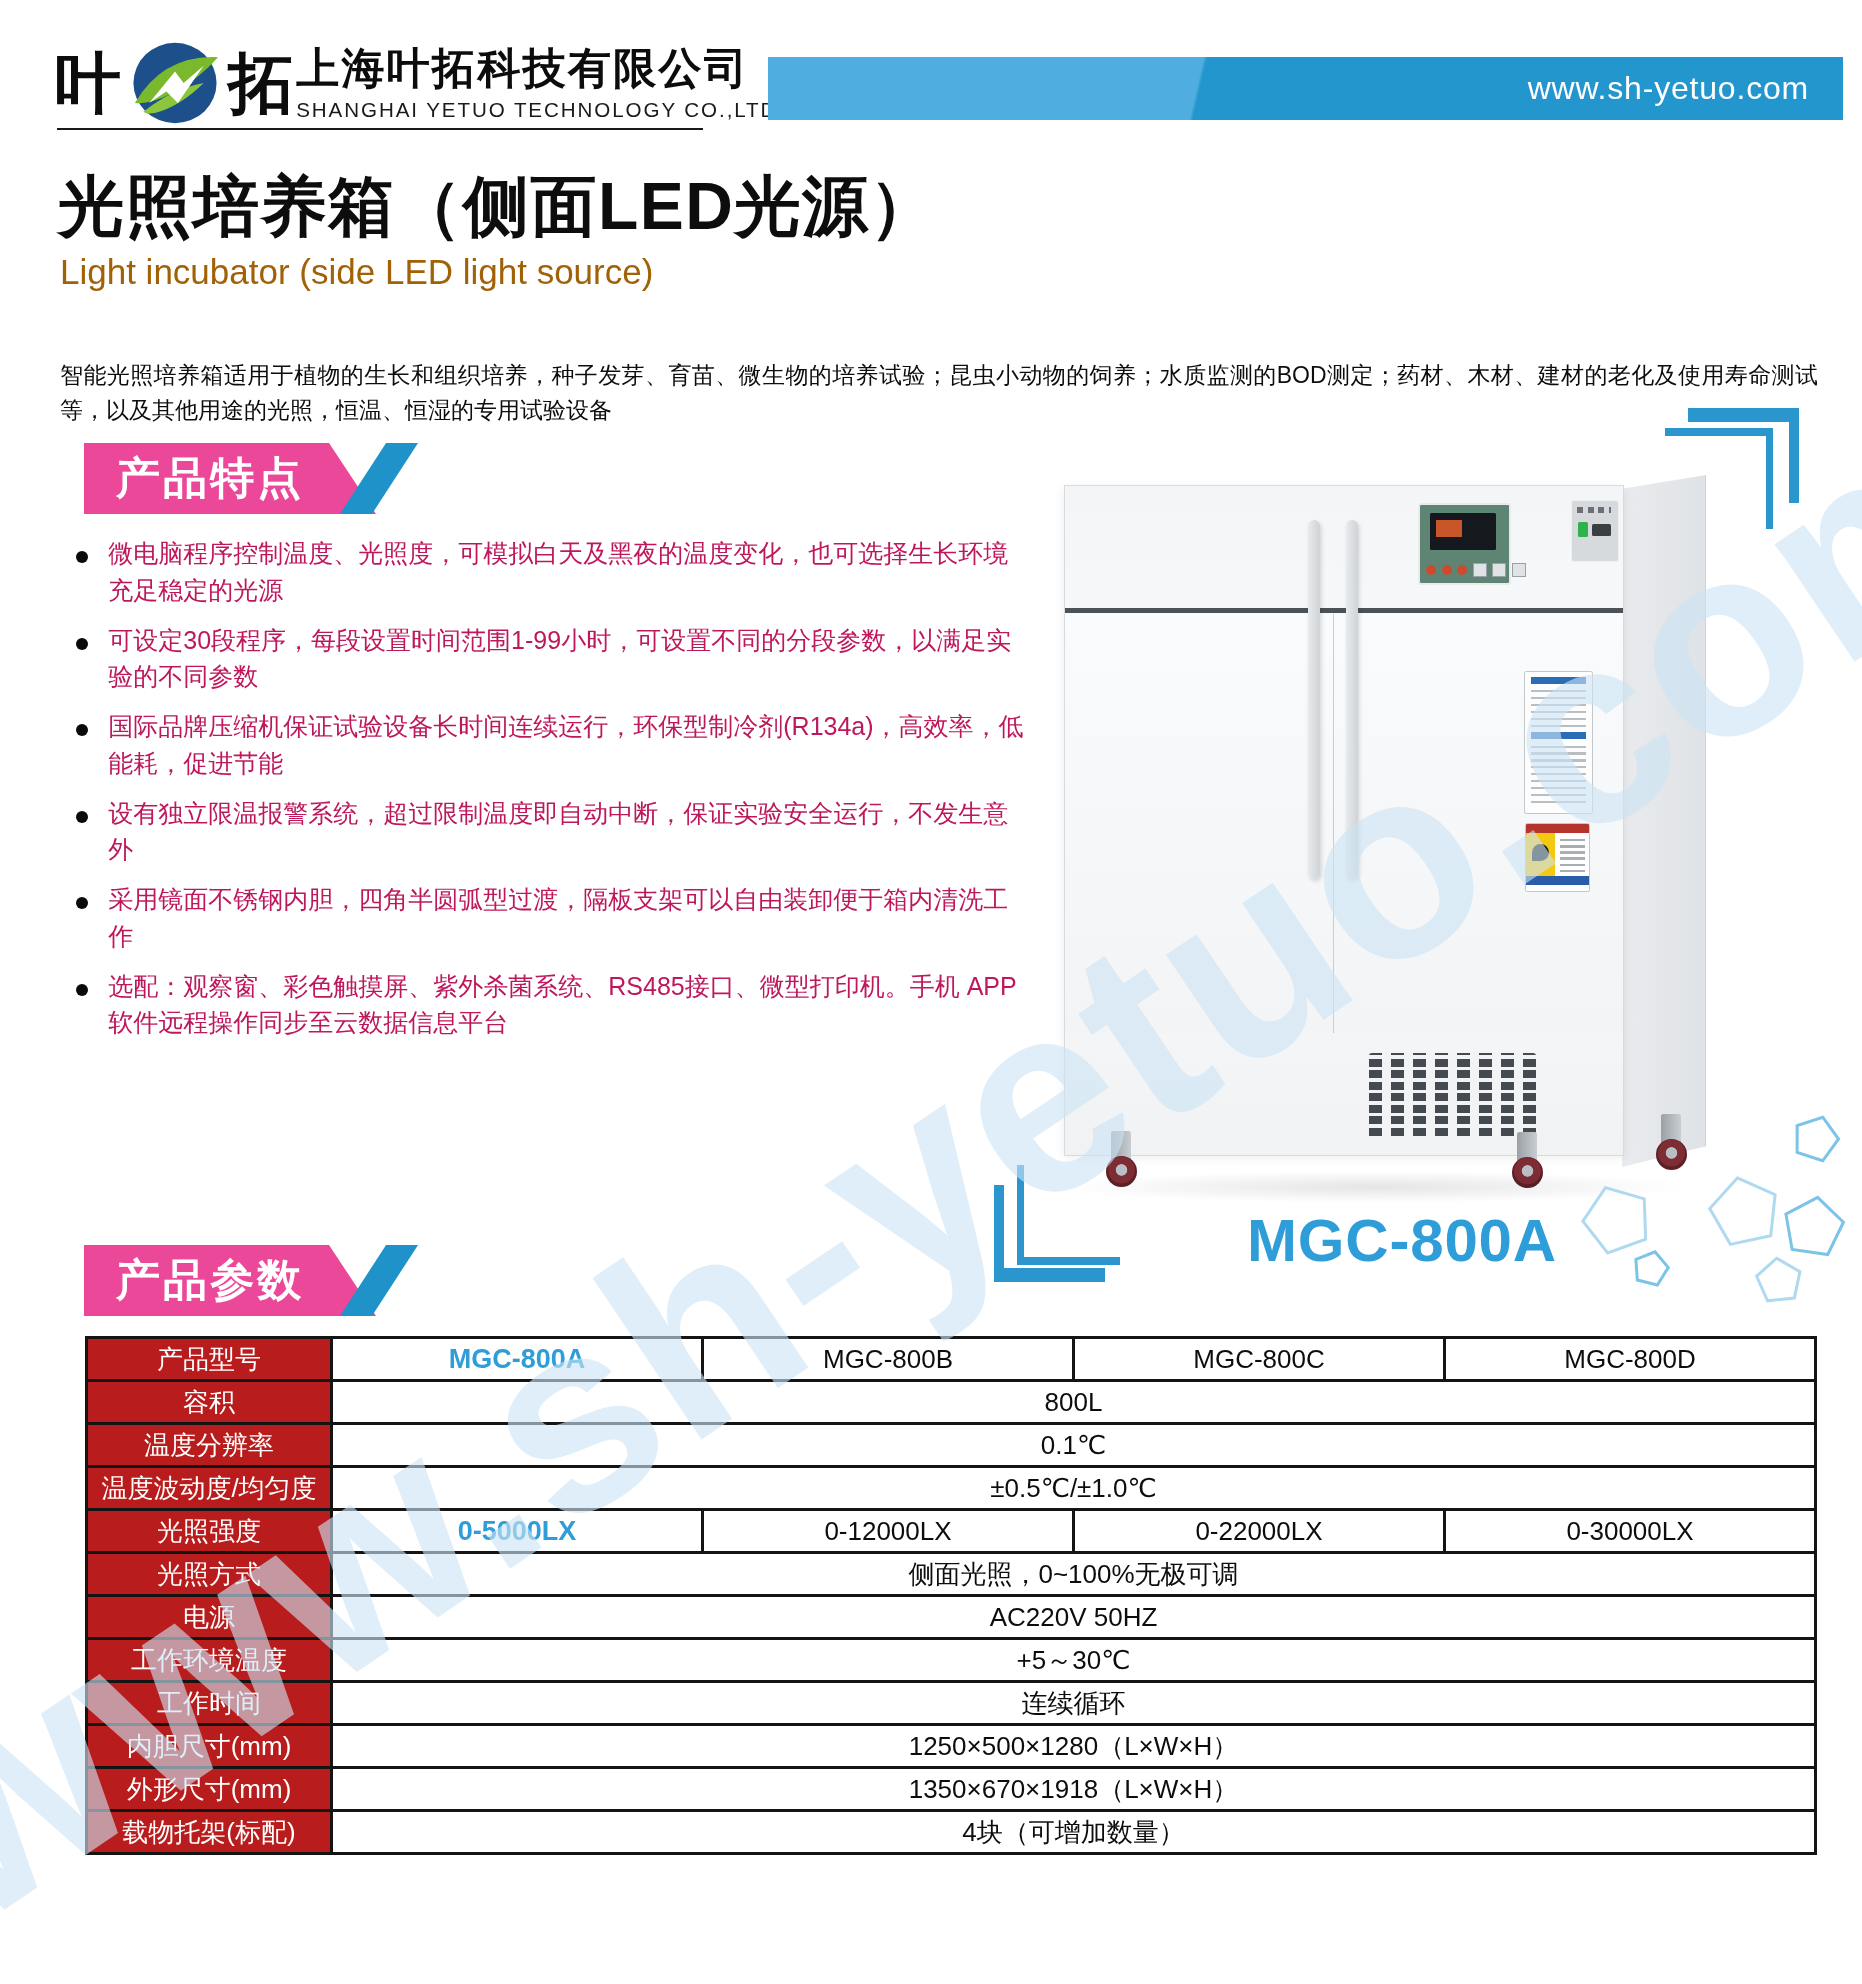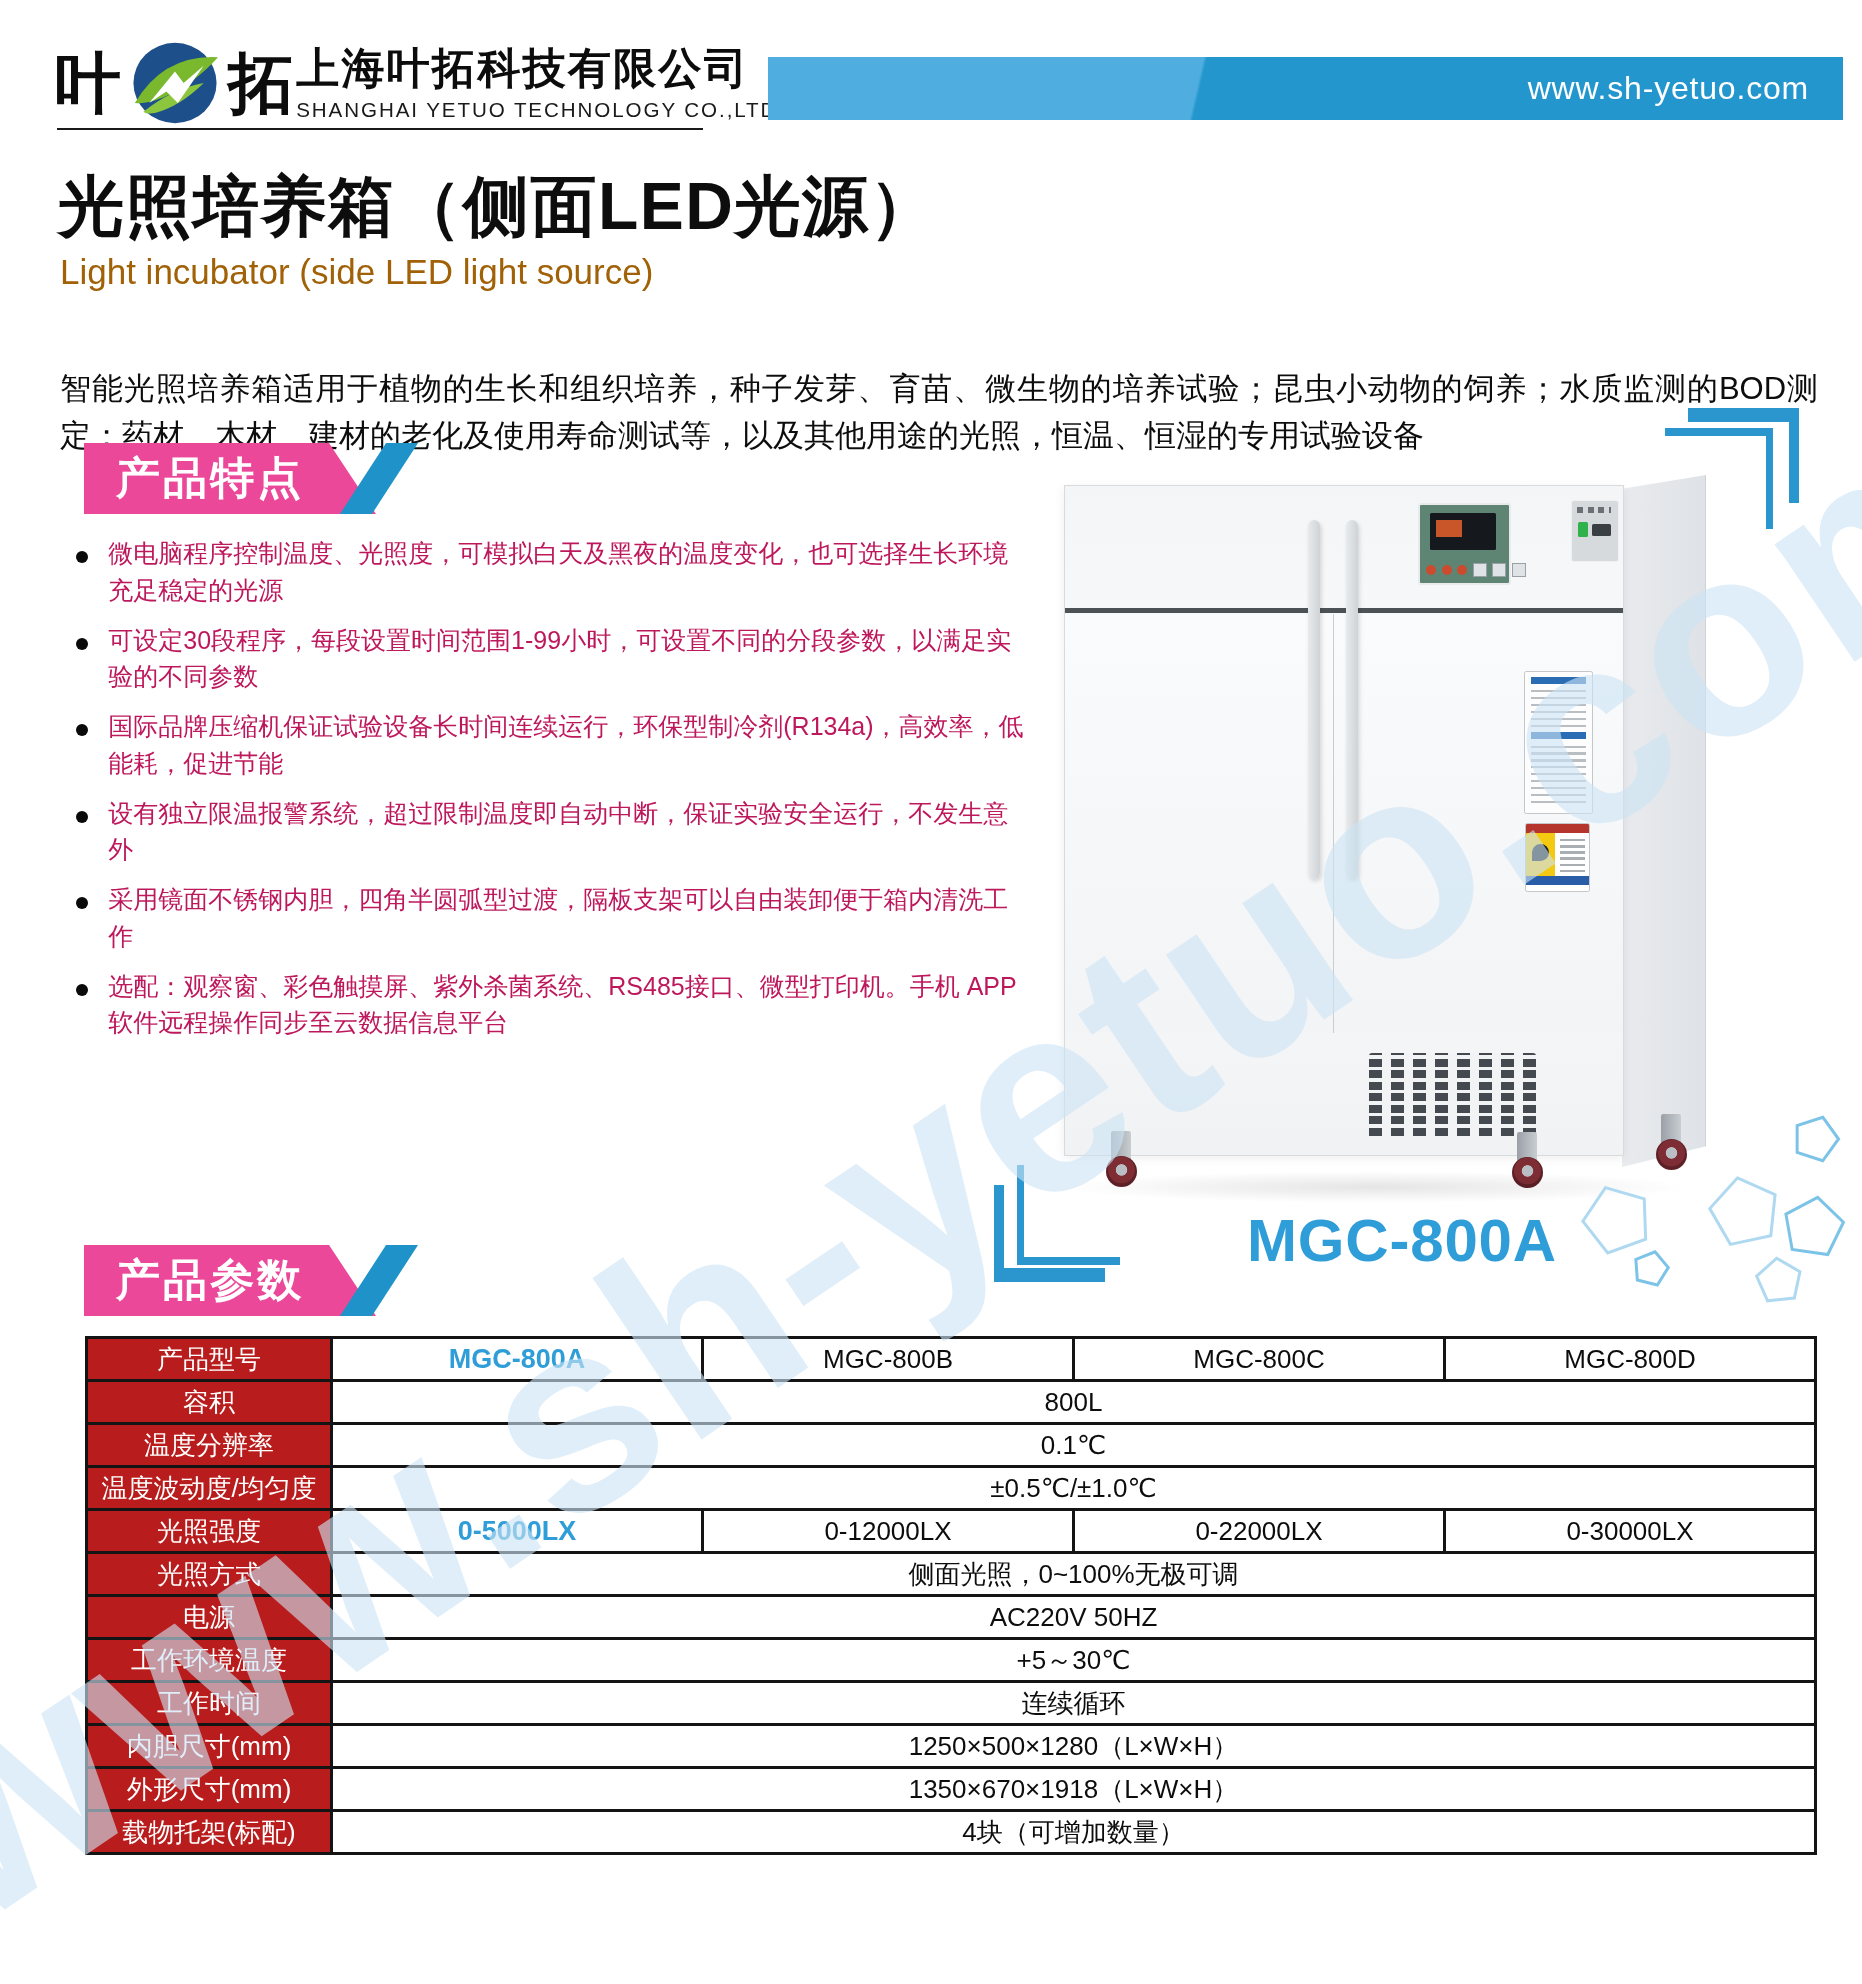--- a/index.html
+++ b/index.html
@@ -17,21 +17,21 @@
 
   .url-banner{position:absolute;left:768px;top:57px;width:1075px;height:63px;
      background:linear-gradient(103deg,#4FAEDF 0%,#4FAEDF 40%,#2496CE 40.3%,#2496CE 100%);
      display:flex;align-items:center;justify-content:flex-end;}
   .url-banner span{color:#fff;font-size:32px;padding-right:34px;letter-spacing:0.8px;}
 
   
   .title-cn{position:absolute;left:58px;top:162px;font-size:66px;font-weight:bold;color:#0d0d0d;letter-spacing:1.5px;}
   .title-en{position:absolute;left:60px;top:252px;font-size:35px;color:#a16207;}
 
-  .intro{position:absolute;left:60px;top:335px;width:1758px;font-size:31px;line-height:1.5;color:#0d0d0d;text-align:justify;}
+  .intro{position:absolute;left:60px;top:335px;width:1758px;font-size:23px;line-height:1.5;color:#0d0d0d;text-align:justify;}
 
   
   .badge{position:absolute;height:71px;}
   .badge .rect{position:absolute;left:0;top:0;width:292px;height:71px;background:#ec4899;
      clip-path:polygon(0 0,calc(100% - 47px) 0,100% 100%,0 100%);
      display:flex;align-items:center;}
   .badge .rect span{color:#fff;font-size:44px;font-weight:bold;letter-spacing:3.1px;padding-left:32px;}
   .badge .stripe{position:absolute;left:279px;top:0;width:32px;height:71px;background:#1F93C9;transform:skewX(-33deg);}
   #badge-features{left:84px;top:443px;}
   #badge-params{left:84px;top:1245px;}

